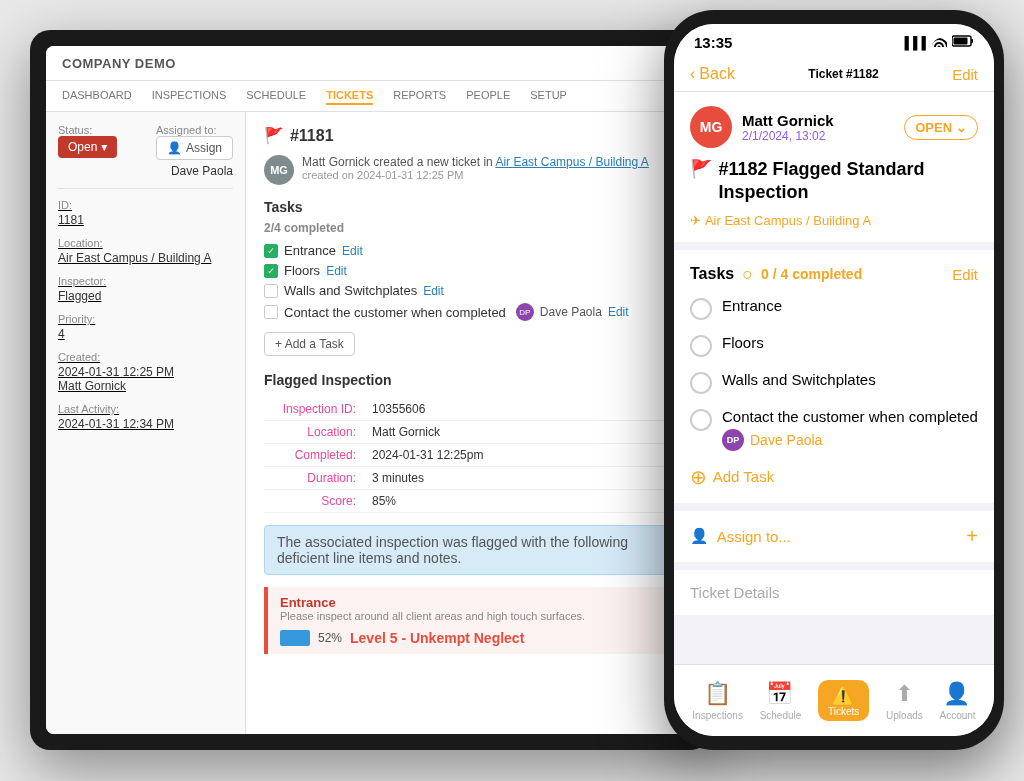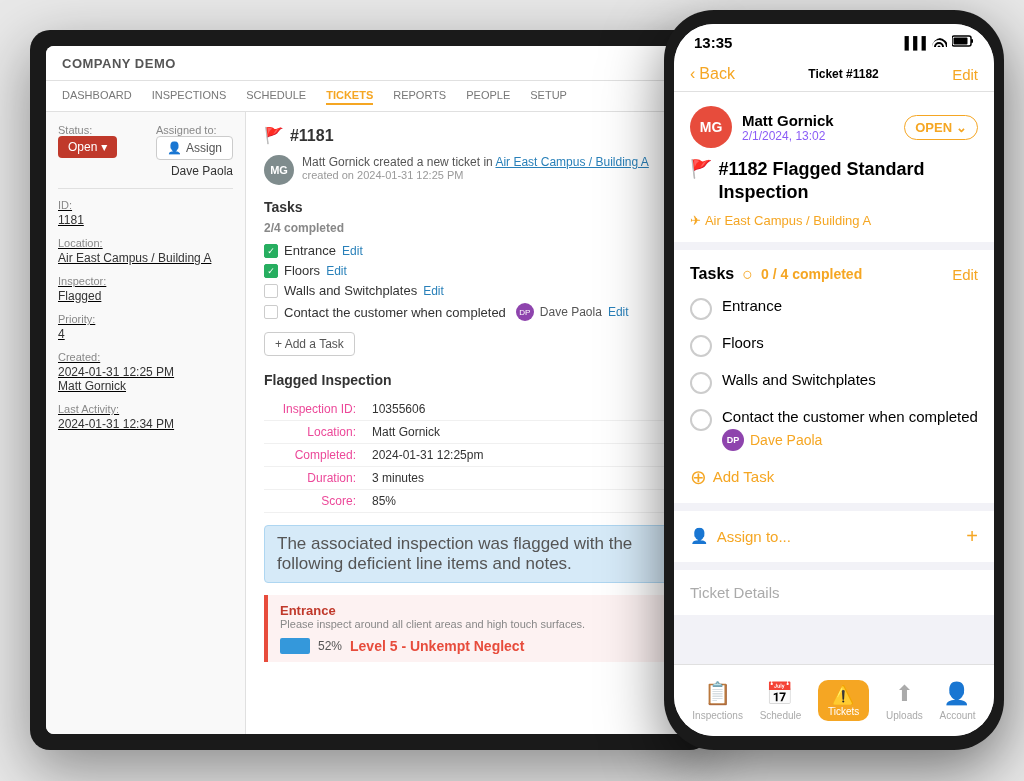--- a/index.html
+++ b/index.html
@@ -269,21 +269,21 @@
       width: 100px;
     }
     .inspection-table td:last-child {
       color: #333;
     }
     .alert-box {
       background: #d6eaf8;
       border: 1px solid #aed6f1;
       border-radius: 4px;
       padding: 8px 12px;
-      font-size: 17px;
+      font-size: 14px;
       color: #555;
       margin-bottom: 12px;
     }
     .entrance-section {
       border-left: 4px solid #e74c3c;
       background: #fdf2f2;
       padding: 8px 12px;
       margin-bottom: 8px;
     }
     .entrance-title {

